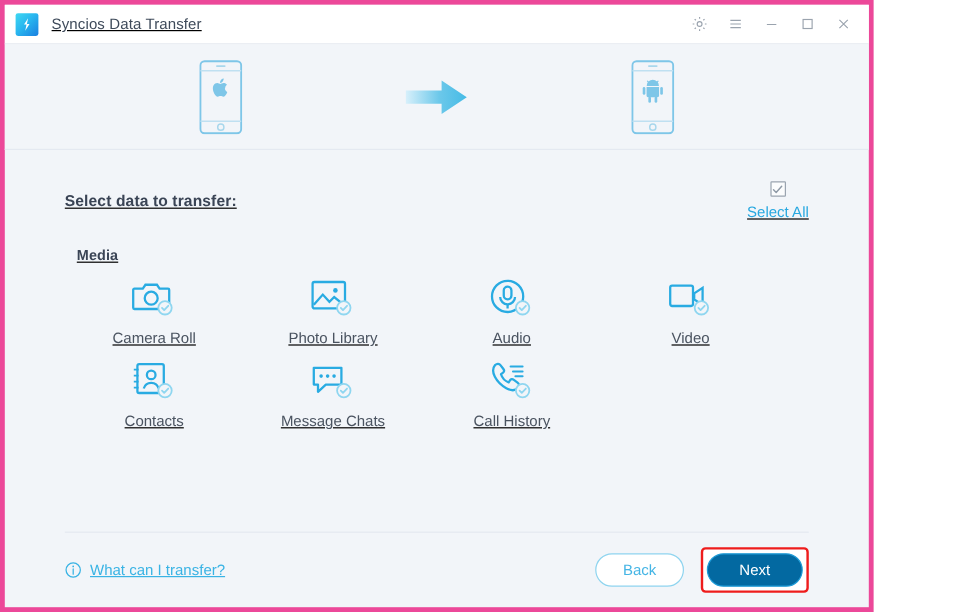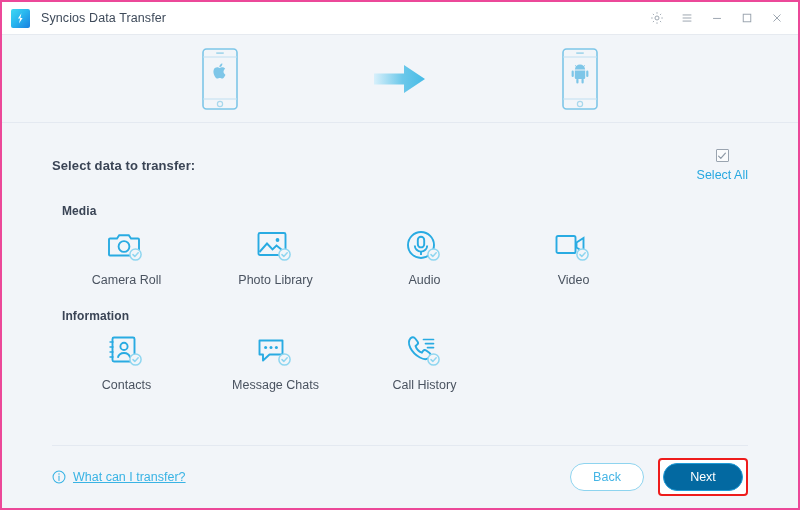--- a/index.html
+++ b/index.html
@@ -8,27 +8,28 @@
   }
   body {
     width: 800px;
     height: 510px;
     overflow: hidden;
     font-family: "Liberation Sans", sans-serif;
     background: #ffffff;
   }
   .window {
     position: relative;
-    width: 800px;
+    width: 728px;
     height: 510px;
     box-sizing: border-box;
-    border: 2px solid #ec4899;
+    border: 4px solid #ec4899;
     background: #f2f5f9;
     display: flex;
     flex-direction: column;
+    text-decoration: underline;
   }
   
   .titlebar {
     height: 33px;
     flex: 0 0 33px;
     background: #ffffff;
     border-bottom: 1px solid #e6eaf0;
     display: flex;
     align-items: center;
     padding: 0 6px 0 9px;
@@ -380,21 +381,20 @@
             <rect x="1.5" y="7" width="19" height="17" rx="1.6"></rect>
             <path d="M21.5 13.5l7-4.6v14.2l-7-4.6z"></path>
             <circle cx="27.5" cy="25.5" r="5.6" fill="#f2f5f9" stroke="#8fd6f0" stroke-width="1.5"></circle>
             <path d="M25 25.6l1.8 1.8 3.4-3.6" stroke="#8fd6f0" stroke-width="1.5" stroke-linecap="round" stroke-linejoin="round"></path>
           </svg>
         </div>
         <div class="tile-label">Video</div>
       </div>
     </div>
 
-    <div class="group-title">Information</div>
     <div class="tile-row">
 
       <div class="tile">
         <div class="tile-icon">
           <svg width="38" height="34" viewBox="0 0 38 34" fill="none" stroke="#29abe2" stroke-width="1.9">
             <rect x="4.5" y="3.5" width="22" height="24" rx="1.5"></rect>
             <path d="M1.5 8h4M1.5 13h4M1.5 18h4M1.5 23h4" stroke-width="1.6"></path>
             <circle cx="16" cy="12.4" r="3.6"></circle>
             <path d="M9.8 23.8a6.4 6.4 0 0 1 12.4 0"></path>
             <circle cx="27.5" cy="25.5" r="5.6" fill="#f2f5f9" stroke="#8fd6f0" stroke-width="1.5"></circle>

